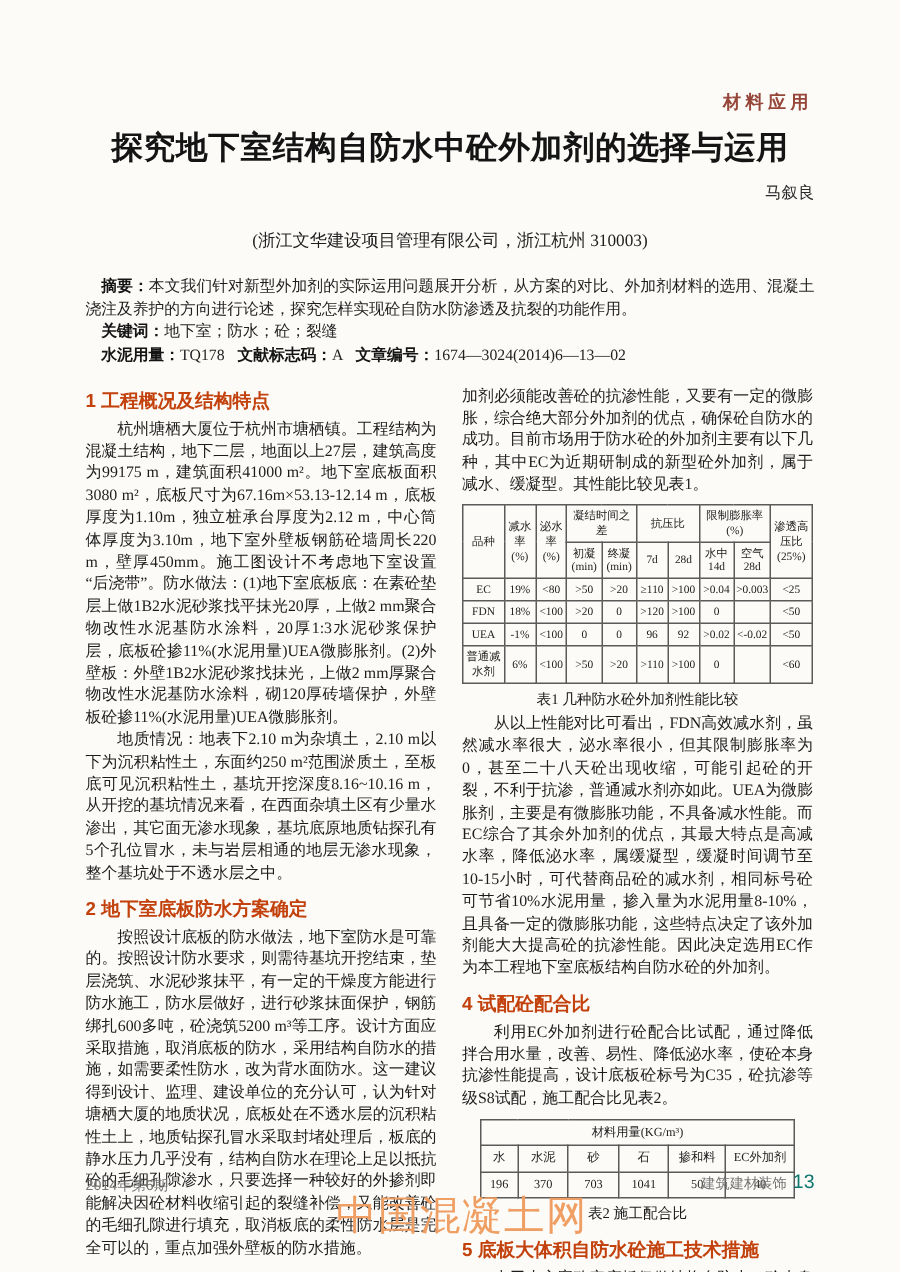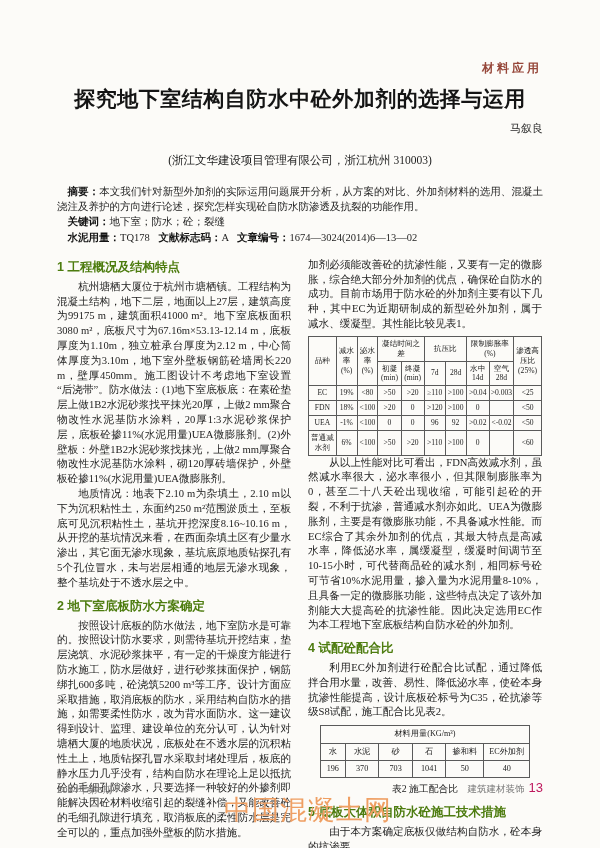--- a/index.html
+++ b/index.html
@@ -25,39 +25,39 @@
   .meta { margin-top:16px; font-size:10.5px; line-height:15.2px; text-align:justify; color:#1e1e1e; }
   .meta p { text-indent:1em; }
   .label { font-family:"Liberation Sans","DejaVu Sans",sans-serif; font-weight:bold; color:#141414; }
   .label.sp { margin-left:6px; }
   .columns { display:flex; gap:17px; margin-top:13px; }
   .col { width:234px; font-size:10.6px; line-height:14.8px; text-align:justify; color:#1c1c1c; }
   .col p { text-indent:2em; }
   .col p.noindent { text-indent:0; }
   h2.sec {
     font-family:"Liberation Sans","DejaVu Sans",sans-serif;
-    font-size:12.5px; font-weight:bold; color:#4d7c0f;
+    font-size:12.5px; font-weight:bold; color:#c2410c;
     margin:7px 0 5px; text-align:left; text-indent:0; line-height:16px;
   }
   h2.sec.first { margin-top:1px; }
   table { border-collapse:collapse; width:100%; text-align:center; color:#1c1c1c; }
   td { border:1px solid #5a5a5a; padding:2px 1px; vertical-align:middle; }
   .t1 { font-size:7.6px; line-height:1.3; margin-top:4px; }
   .t2wrap { width:90%; margin:5px auto 0; }
   .t2 { font-size:8.2px; line-height:1.5; }
   .tcaption { text-align:center; text-indent:0; font-size:9.8px; margin:4px 0 2px; color:#1a1a1a; }
   .footer-left {
     position:absolute; left:57px; top:784px; font-size:9.5px; color:#757575;
     font-family:"Liberation Sans","DejaVu Sans",sans-serif;
   }
   .footer-right {
     position:absolute; right:57px; top:780px; font-size:9.5px; color:#757575;
     font-family:"Liberation Sans","DejaVu Sans",sans-serif;
   }
-  .footer-right .pageno { font-size:13px; color:#be185d; margin-left:4px; }
+  .footer-right .pageno { font-size:13px; color:#0f766e; margin-left:4px; }
   .watermark {
     position:absolute; left:224px; top:792px; white-space:nowrap;
     font-family:"Liberation Sans","DejaVu Sans",sans-serif;
     font-size:27px; letter-spacing:1px; color:#ef9f63;
   }
 </style>
 </head>
 <body>
 
 <div class="page">
@@ -173,20 +173,21 @@
               <td>&gt;50</td>
               <td>&gt;20</td>
               <td>&gt;110</td>
               <td>&gt;100</td>
               <td>0</td>
               <td></td>
               <td>&lt;60</td>
             </tr>
           </tbody>
         </table>
+        <div class="tcaption">表1  几种防水砼外加剂性能比较</div>
 
         <p>从以上性能对比可看出，FDN高效减水剂，虽然减水率很大，泌水率很小，但其限制膨胀率为0，甚至二十八天砼出现收缩，可能引起砼的开裂，不利于抗渗，普通减水剂亦如此。UEA为微膨胀剂，主要是有微膨胀功能，不具备减水性能。而EC综合了其余外加剂的优点，其最大特点是高减水率，降低泌水率，属缓凝型，缓凝时间调节至10-15小时，可代替商品砼的减水剂，相同标号砼可节省10%水泥用量，掺入量为水泥用量8-10%，且具备一定的微膨胀功能，这些特点决定了该外加剂能大大提高砼的抗渗性能。因此决定选用EC作为本工程地下室底板结构自防水砼的外加剂。</p>
 
         <h2 class="sec">4 试配砼配合比</h2>
         <p>利用EC外加剂进行砼配合比试配，通过降低拌合用水量，改善、易性、降低泌水率，使砼本身抗渗性能提高，设计底板砼标号为C35，砼抗渗等级S8试配，施工配合比见表2。</p>
 
         <div class="t2wrap">
           <table class="t2">
             <tbody>
               <tr>

